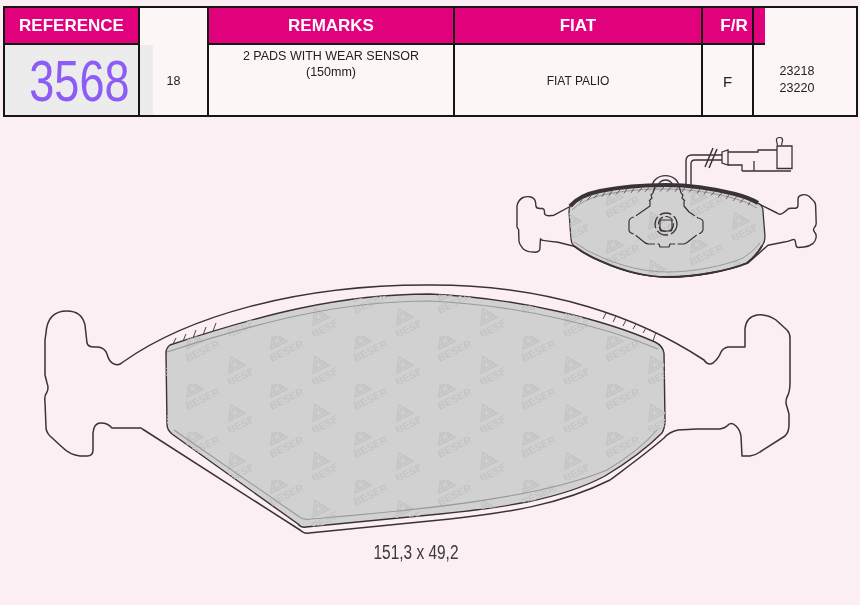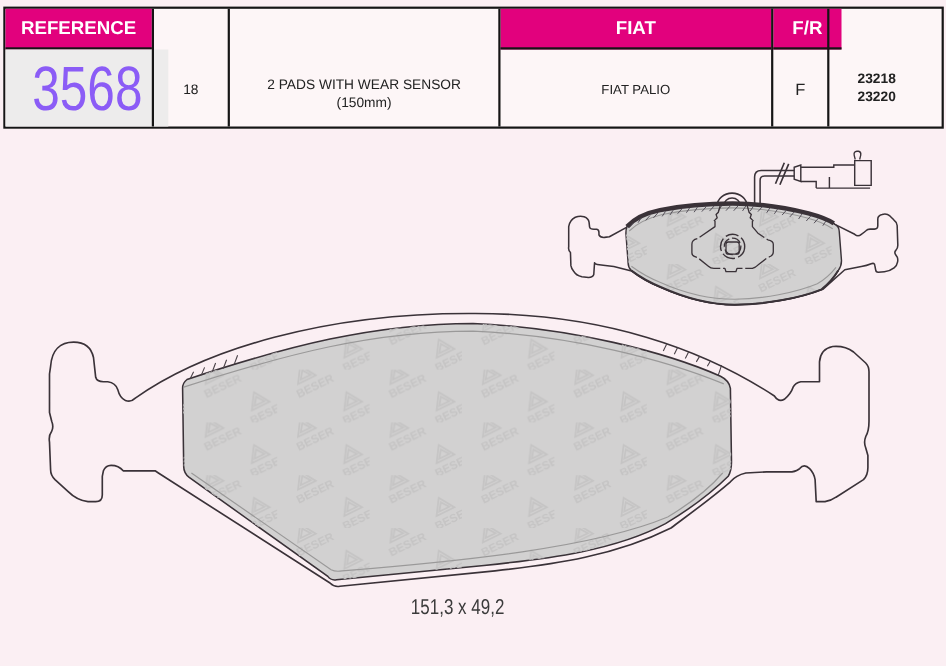--- a/index.html
+++ b/index.html
@@ -10,37 +10,38 @@
   .vline{position:absolute;top:0;bottom:0;width:2px;background:#151515;}
 </style>
 </head>
 <body>
 
 <div class="tbl">
 
   <div class="hd" style="left:0;width:133px;">REFERENCE</div>
 
 
+  <div class="hd" style="left:204px;width:244px;">REMARKS</div>
 
   <div class="hd" style="left:450px;width:246px;">FIAT</div>
 
   <div class="hd" style="left:698px;width:62px;">F/R</div>
 
 
   <div class="bd" style="left:0;width:148px;background:#edecec;font-size:57px;line-height:73px;color:#8b5cf6;"><span style="display:inline-block;transform:scaleX(0.79);">3568</span></div>
 
   <div class="bd" style="left:135px;width:67px;font-size:12.5px;line-height:72px;">18</div>
 
-  <div class="bd" style="left:204px;width:244px;font-size:12.5px;padding-top:24px;line-height:16px;">2 PADS WITH WEAR SENSOR<br>(150mm)</div>
+  <div class="bd" style="left:204px;width:244px;font-size:12.5px;padding-top:3px;line-height:16px;">2 PADS WITH WEAR SENSOR<br>(150mm)</div>
 
   <div class="bd" style="left:450px;width:246px;font-size:12px;line-height:72px;">FIAT PALIO</div>
 
   <div class="bd" style="left:698px;width:49px;font-size:15px;line-height:74px;">F</div>
 
-  <div class="bd" style="left:749px;width:86px;font-size:12.5px;padding-top:18px;line-height:16.5px;font-weight:bold;">23218<br>23220</div>
+  <div class="bd" style="left:749px;width:86px;font-size:12.5px;padding-top:18px;line-height:16.5px;">23218<br>23220</div>
 
   <div class="vline" style="left:133px;"></div>
   <div class="vline" style="left:202px;"></div>
   <div class="vline" style="left:448px;"></div>
   <div class="vline" style="left:696px;"></div>
   <div class="vline" style="left:747px;"></div>
 </div>
 
 <svg width="860" height="605" viewBox="0 0 860 605" style="position:absolute;left:0;top:0;" xmlns="http://www.w3.org/2000/svg">
   <defs>

